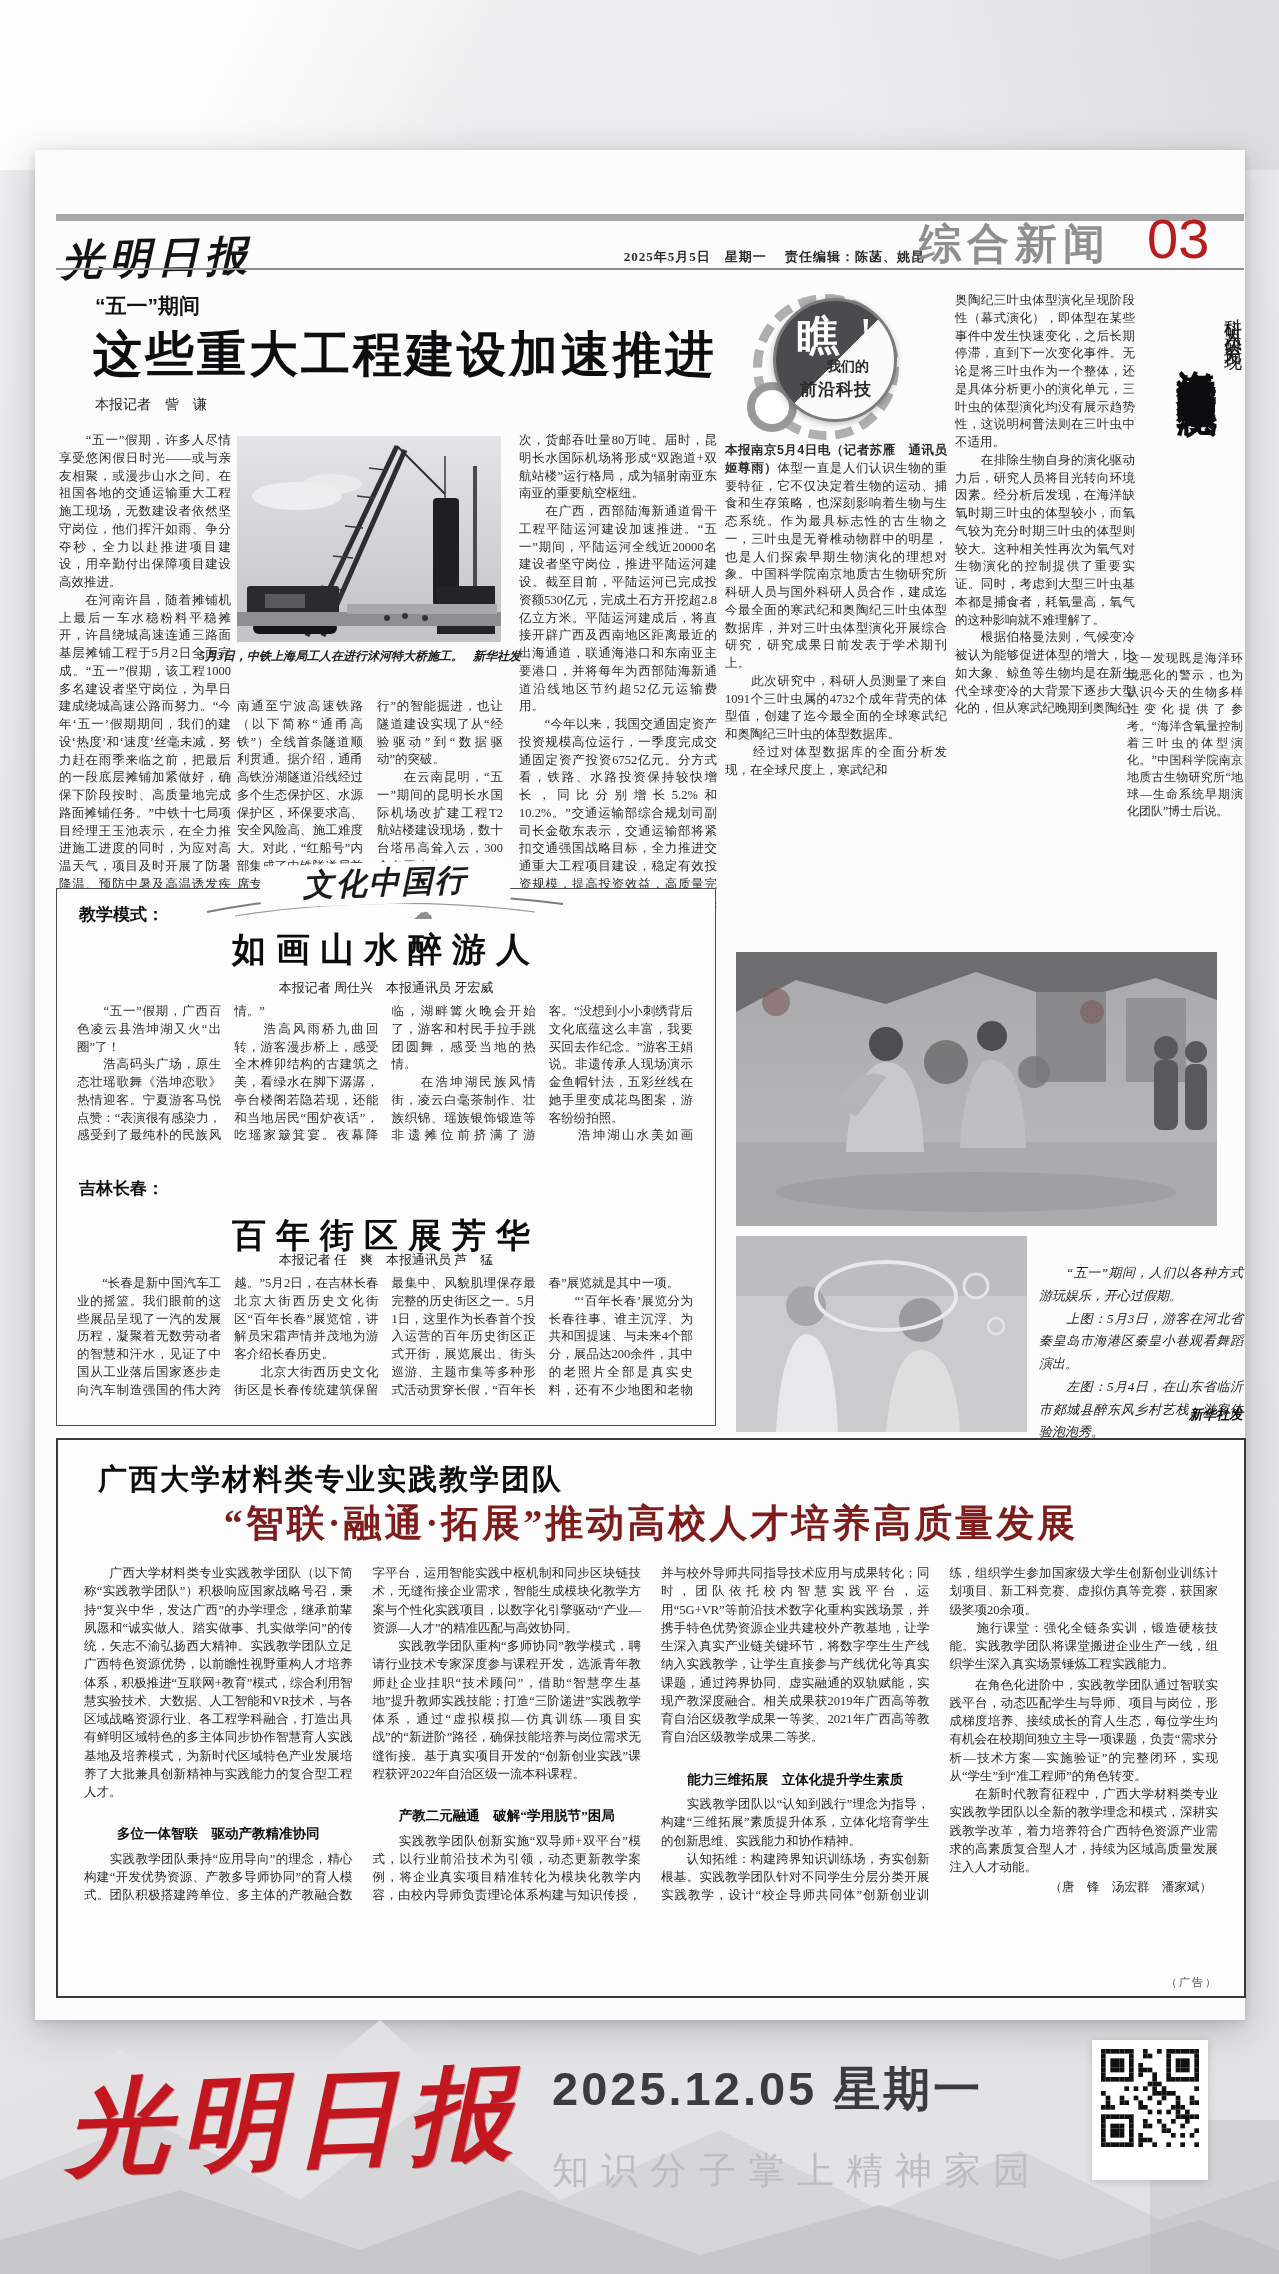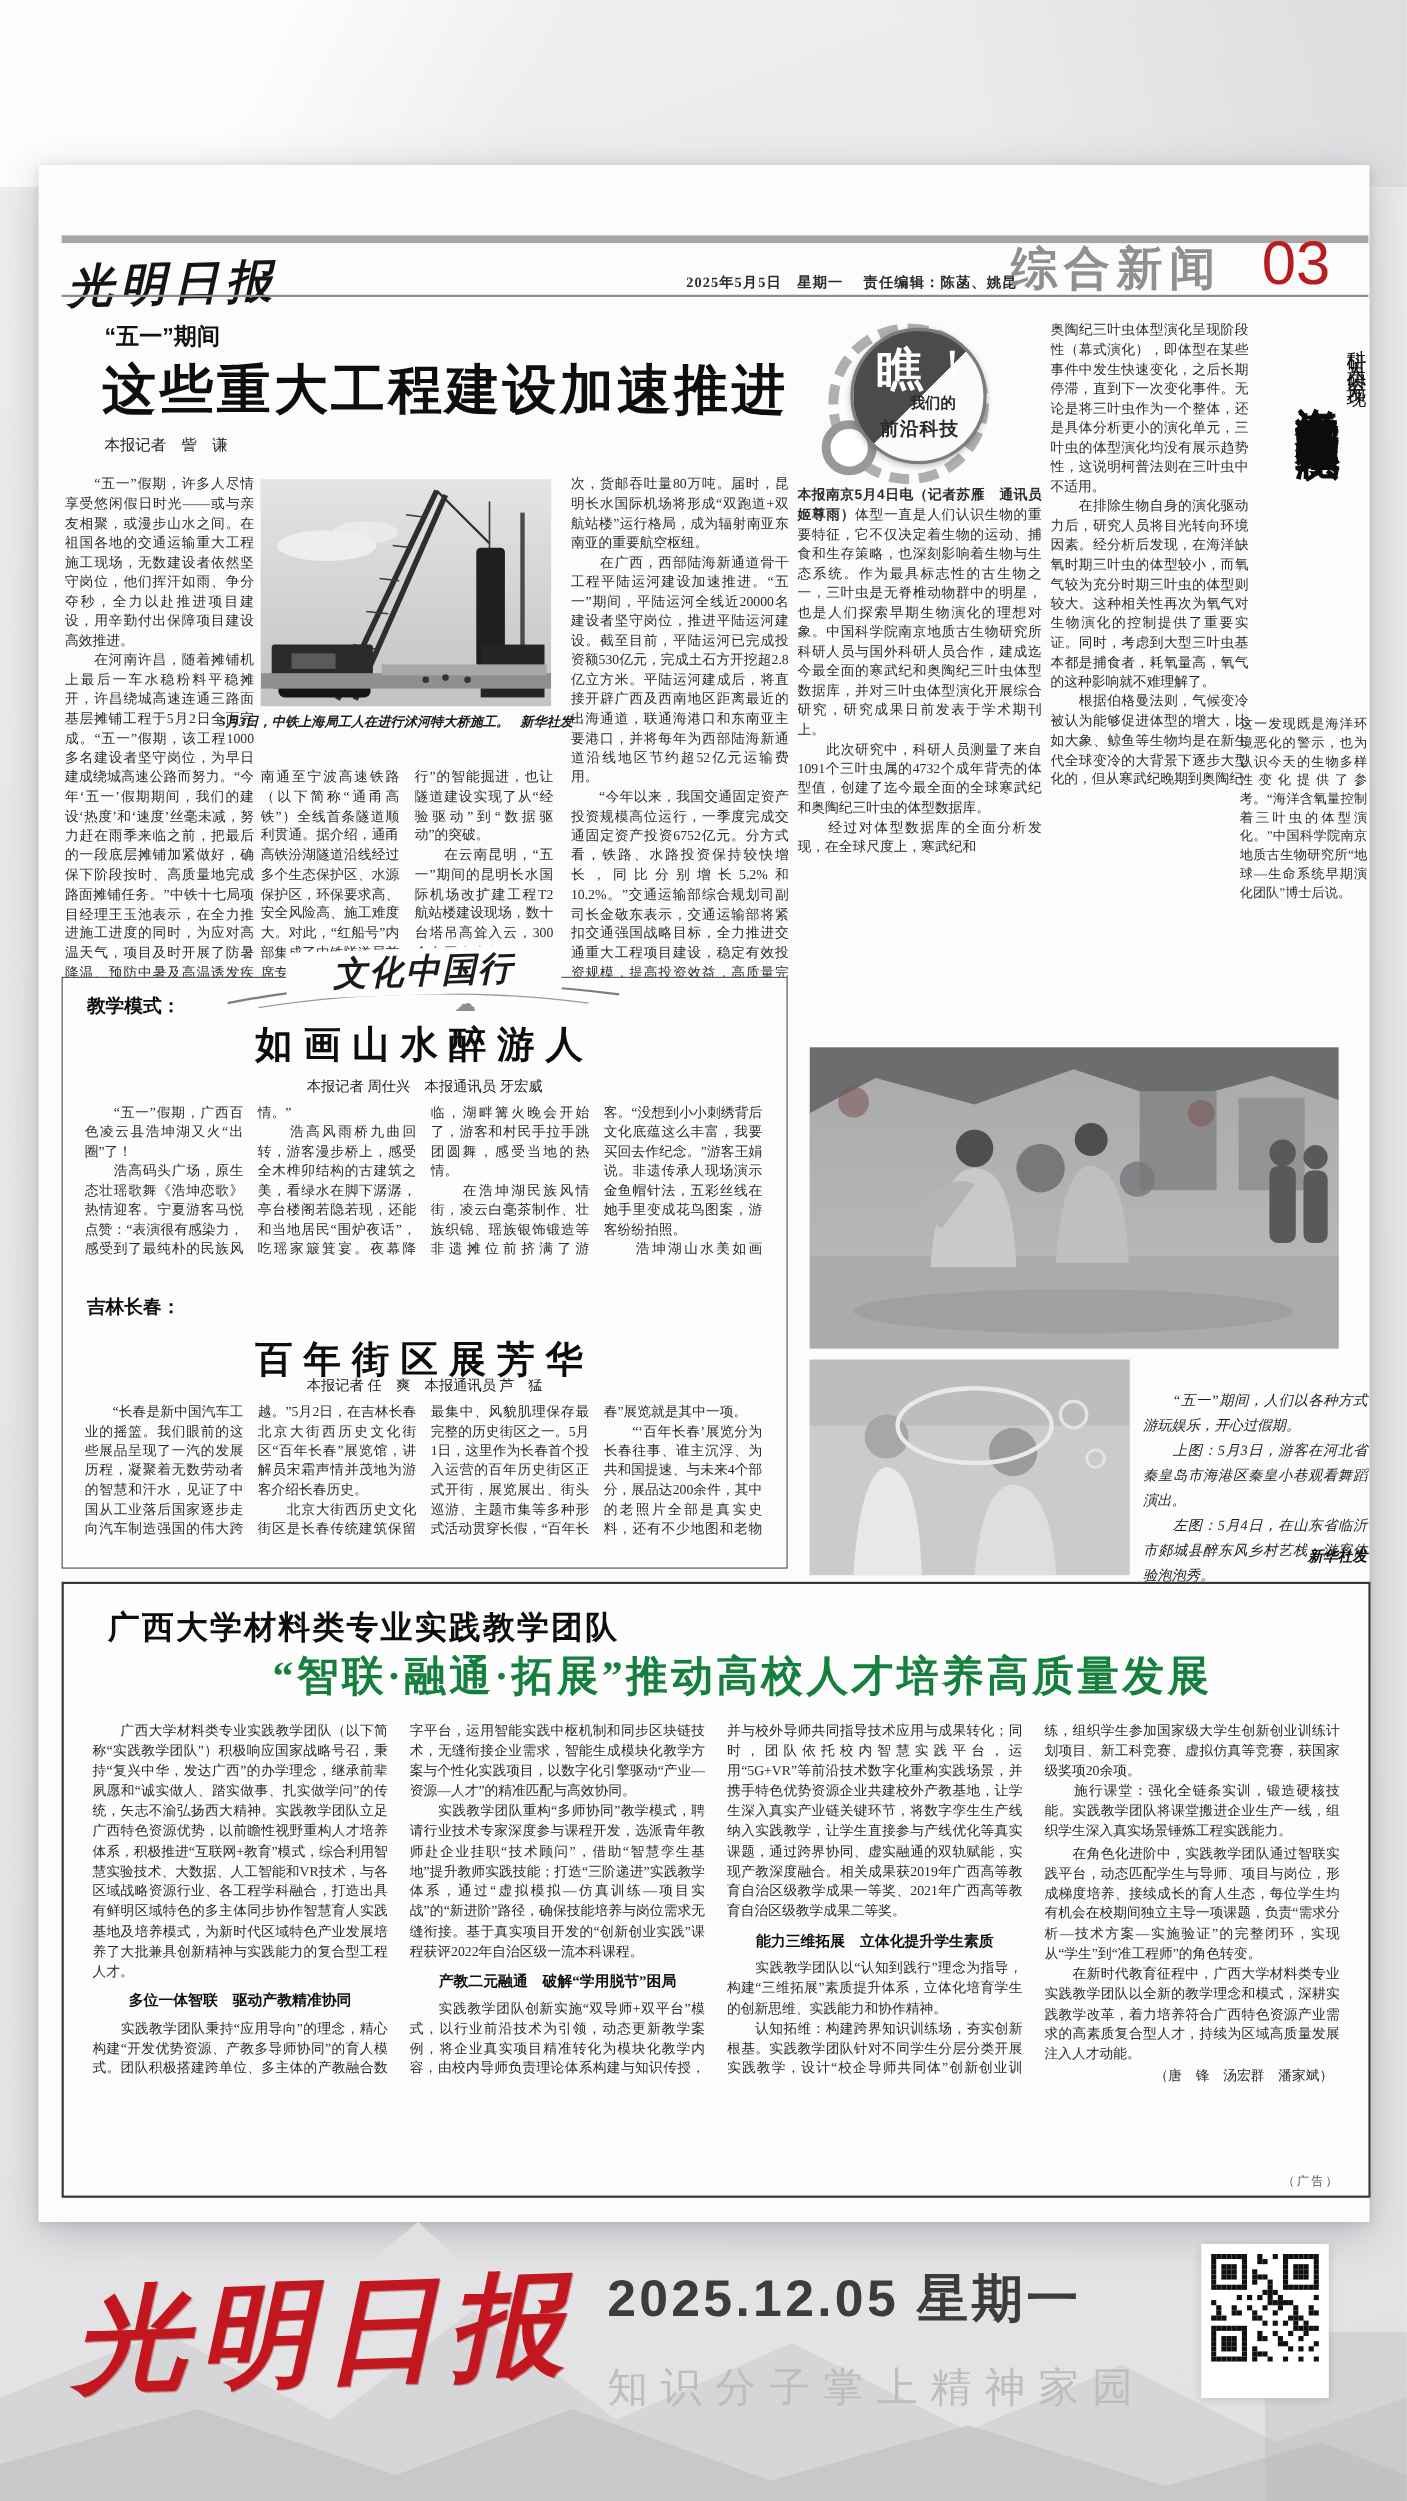--- a/index.html
+++ b/index.html
@@ -64,25 +64,25 @@
   .clogo .ctxt{position:absolute;left:55px;top:0px;width:250px;font-size:31px;font-weight:900;font-style:italic;
     color:#1b1b1d;letter-spacing:2px;background:#fdfdfd;font-family:"DejaVu Serif",serif;transform:rotate(-2deg);}
   .clogo .cloud{position:absolute;left:208px;top:38px;font-size:20px;color:#8e8e90;}
   .cregion{position:absolute;left:22px;font-size:17px;font-weight:bold;color:#0f0f11;font-family:"Liberation Sans",sans-serif;}
   .chead{position:absolute;left:0;width:100%;text-align:center;font-size:34px;font-weight:900;color:#0d0d0f;letter-spacing:10px;}
   .cby{position:absolute;left:0;width:100%;text-align:center;font-size:13px;color:#222;}
   .cbody{position:absolute;left:20px;width:616px;column-count:4;column-gap:13px;}
   
   .pbox{left:21px;top:1288px;width:1186px;height:556px;border:2px solid #39393b;background:#fdfdfd;}
   .pkick{position:absolute;left:40px;top:20px;font-size:29px;font-weight:900;color:#0e0e10;font-family:"Liberation Sans",sans-serif;letter-spacing:2px;}
-  .phead{position:absolute;left:0;top:58px;width:100%;text-align:center;font-size:38px;font-weight:900;color:#15803d;letter-spacing:3px;padding-left:24px;}
+  .phead{position:absolute;left:0;top:58px;width:100%;text-align:center;font-size:38px;font-weight:900;color:#7f1d1d;letter-spacing:3px;}
   .pcols{position:absolute;left:26px;top:124px;width:1134px;height:398px;column-count:4;column-gap:20px;
     font-size:12.5px;line-height:1.46;text-align:justify;color:#2a2a2c;overflow:hidden;}
   .pcols p{margin:0 0 2px 0;white-space:pre-line;}
-  .pcols h4{margin:8px 0 6px 0;text-align:center;font-size:13.5px;color:#0f0f11;}
+  .pcols h4{margin:23px 0 6px 0;text-align:center;font-size:13.5px;color:#0f0f11;}
   .pauth{text-align:right;font-weight:normal;padding-right:6px;}
   .adtag{position:absolute;right:26px;bottom:6px;font-size:11px;color:#555;letter-spacing:2px;}
   
   .flogo{left:66px;top:2052px;font-size:104px;font-weight:bold;font-style:italic;color:#c2171f;
     letter-spacing:10px;transform:rotate(-2deg);font-family:"DejaVu Serif",serif;text-shadow:1px 1px 0 rgba(140,20,25,.4);}
   .fdate{left:552px;top:2058px;font-size:47px;font-weight:bold;color:#3c3c3e;letter-spacing:3px;font-family:"Liberation Sans",sans-serif;}
   .fslogan{left:552px;top:2146px;font-size:37px;color:#bdbdbf;letter-spacing:12px;font-family:"Liberation Sans",sans-serif;}
   .qrcard{left:1092px;top:2040px;width:116px;height:140px;background:#fff;box-shadow:0 2px 8px rgba(0,0,0,.15);}
   .qrcard svg{position:absolute;left:9px;top:9px;}
   .mountains{left:0;top:1950px;width:1279px;height:324px;pointer-events:none;}

